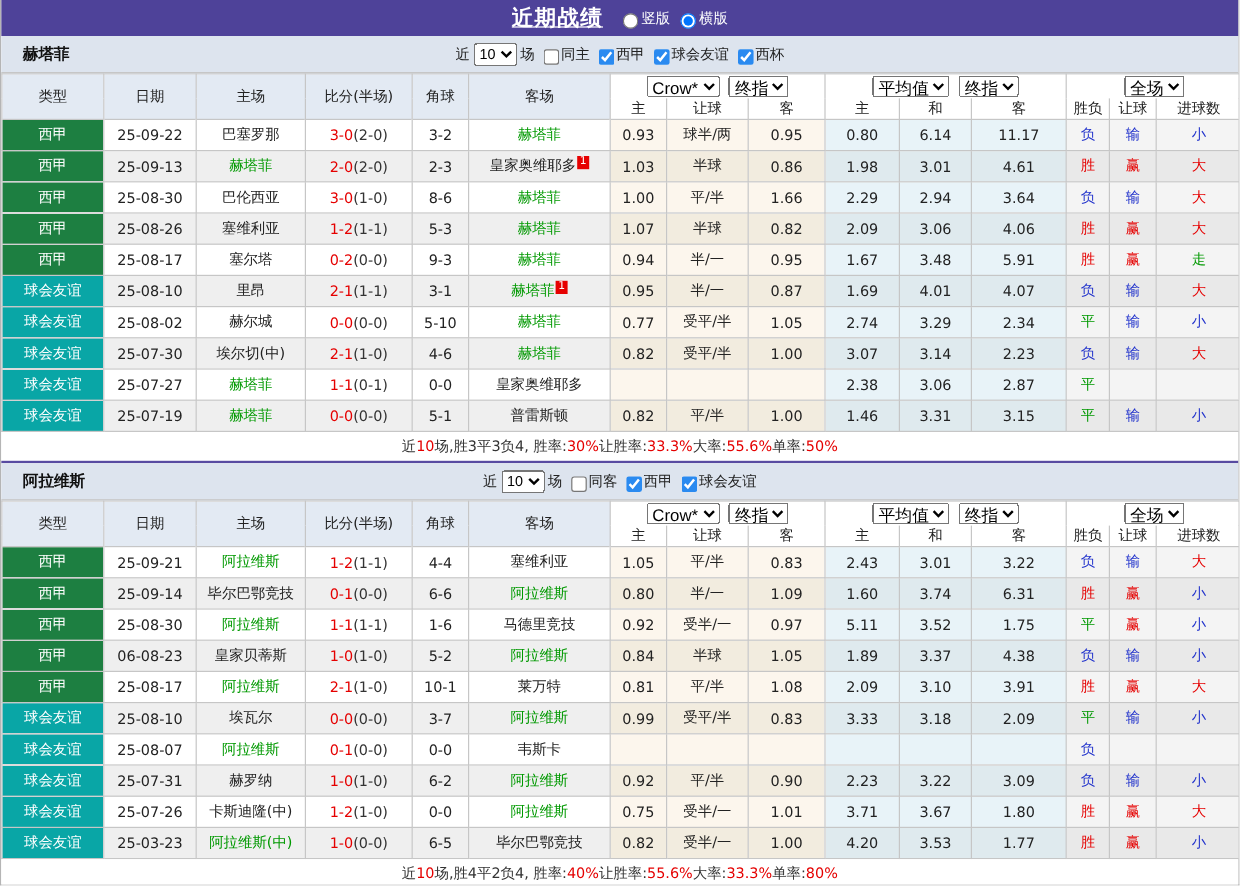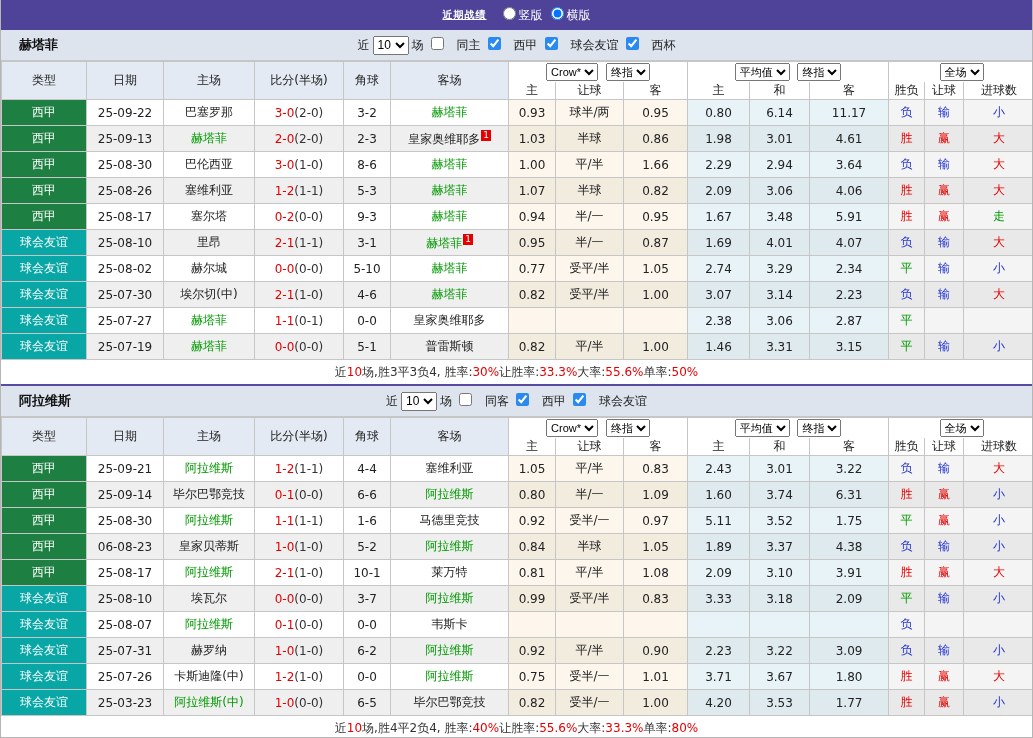--- a/index.html
+++ b/index.html
@@ -1,41 +1,41 @@
 <!DOCTYPE html>
 <html><head>
 <meta charset="utf-8">
 <style>
   html,body{margin:0;padding:0;background:#fff;}
   body{font-family:"DejaVu Sans","Liberation Sans",sans-serif;font-size:12px;color:#222;}
   .page{width:1033px;height:738px;box-sizing:border-box;border:1px solid #b5b5b5;border-top:none;overflow:hidden;background:#fff;}
 
   
   .titlebar{height:30px;background:#4e4299;display:flex;align-items:center;justify-content:center;gap:8px;color:#fff;}
-  .titlebar .title{font-weight:bold;font-size:10px;text-decoration:underline;letter-spacing:1px;margin-right:8px;}
-  .titlebar label{display:inline-flex;align-items:flex-start;gap:3px;cursor:pointer;}
+  .titlebar .title{font-weight:bold;font-size:18px;text-decoration:underline;letter-spacing:1px;margin-right:8px;}
+  .titlebar label{display:inline-flex;align-items:flex-end;gap:3px;cursor:pointer;}
   .titlebar input[type=radio]{margin:0;width:13px;height:13px;}
 
   
   .strip{height:30px;background:#dde4ee;position:relative;display:flex;align-items:center;border-bottom:1px solid #c6c6c6;}
   .strip .team{font-weight:bold;font-size:13px;padding-left:18px;color:#111;}
   .filter{position:absolute;left:0;right:0;display:flex;justify-content:center;align-items:center;gap:3px;}
   .filter select{height:19px;font-size:12px;}
-  .filter label{display:inline-flex;align-items:flex-start;gap:12px;cursor:pointer;}
+  .filter label{display:inline-flex;align-items:flex-end;gap:1px;cursor:pointer;}
   .filter input[type=checkbox]{width:13px;height:13px;margin:0 1px 0 4px;accent-color:#2a8af0;}
   .sec2{border-top:2px solid #584ba1;}
 
   
   table{border-collapse:collapse;table-layout:fixed;width:1033px;}
   th,td{border:1px solid #c6c6c6;text-align:center;padding:0;white-space:nowrap;overflow:hidden;font-size:12px;font-weight:normal;}
   thead th{background:#fff;}
   th.merged{background:#e3eaf3;text-align:center;}
   .sel-row th{height:20px;border-bottom:none;}
   .lbl-row th{height:15px;border-top:none;}
-  .sel-row select{height:18px;font-size:11px;margin:0 2px;}
+  .sel-row select{height:18px;font-size:14px;margin:0 2px;}
   tbody td{height:25px;}
 
   
   td.c-plain{background:#fff;}
   td.c-odds1{background:#fcf6ed;}
   td.c-euro{background:#e8f3f8;}
   td.c-res{background:#f4f4f4;}
   tbody tr:nth-child(even) td.c-plain{background:#efefef;}
   tbody tr:nth-child(even) td.c-odds1{background:#f2ecdf;}
   tbody tr:nth-child(even) td.c-euro{background:#dfeaee;}

